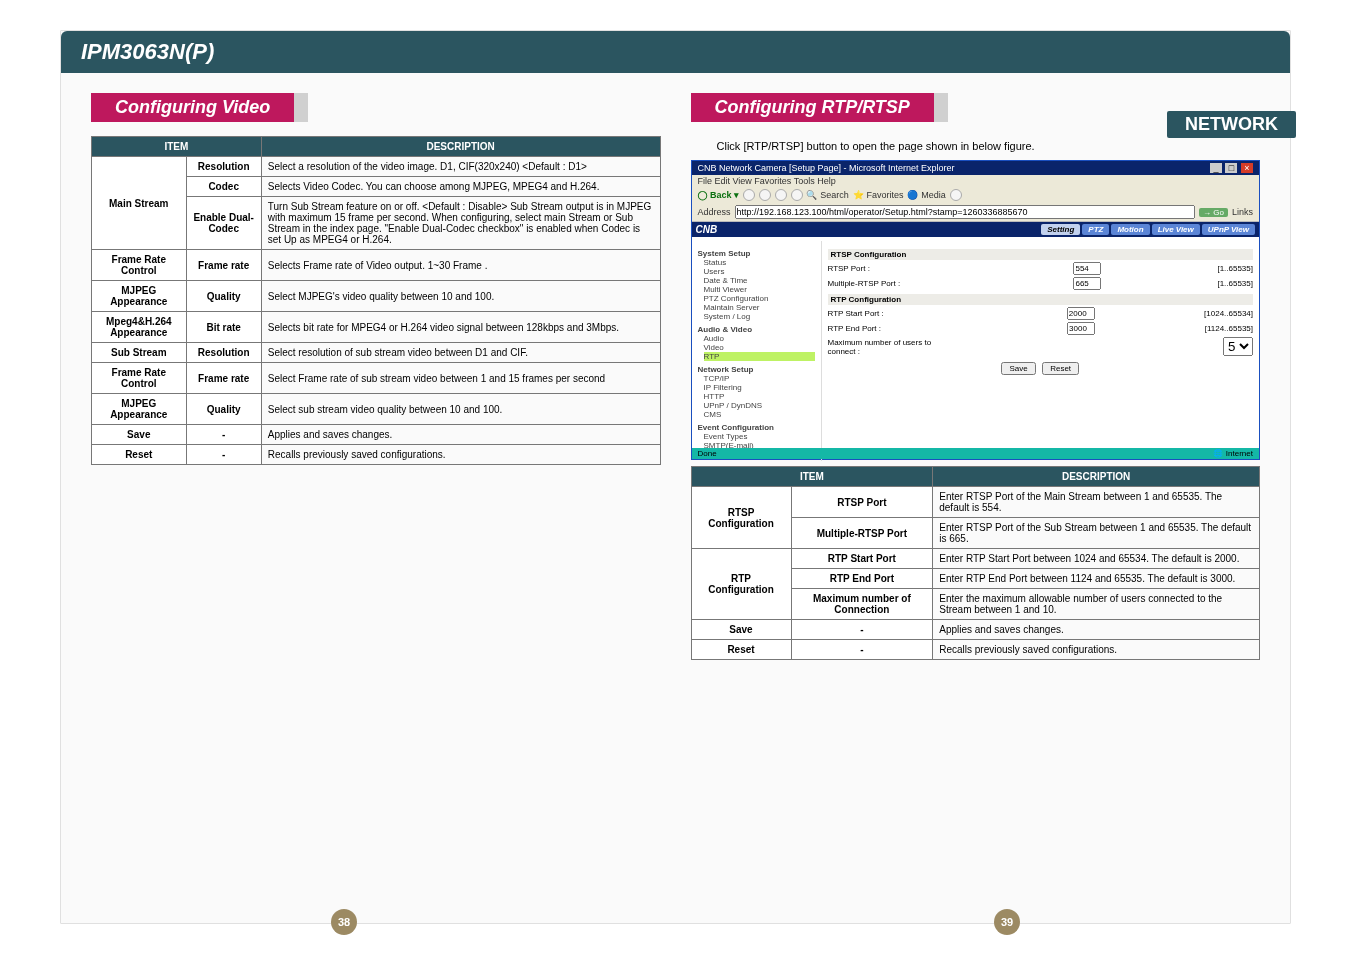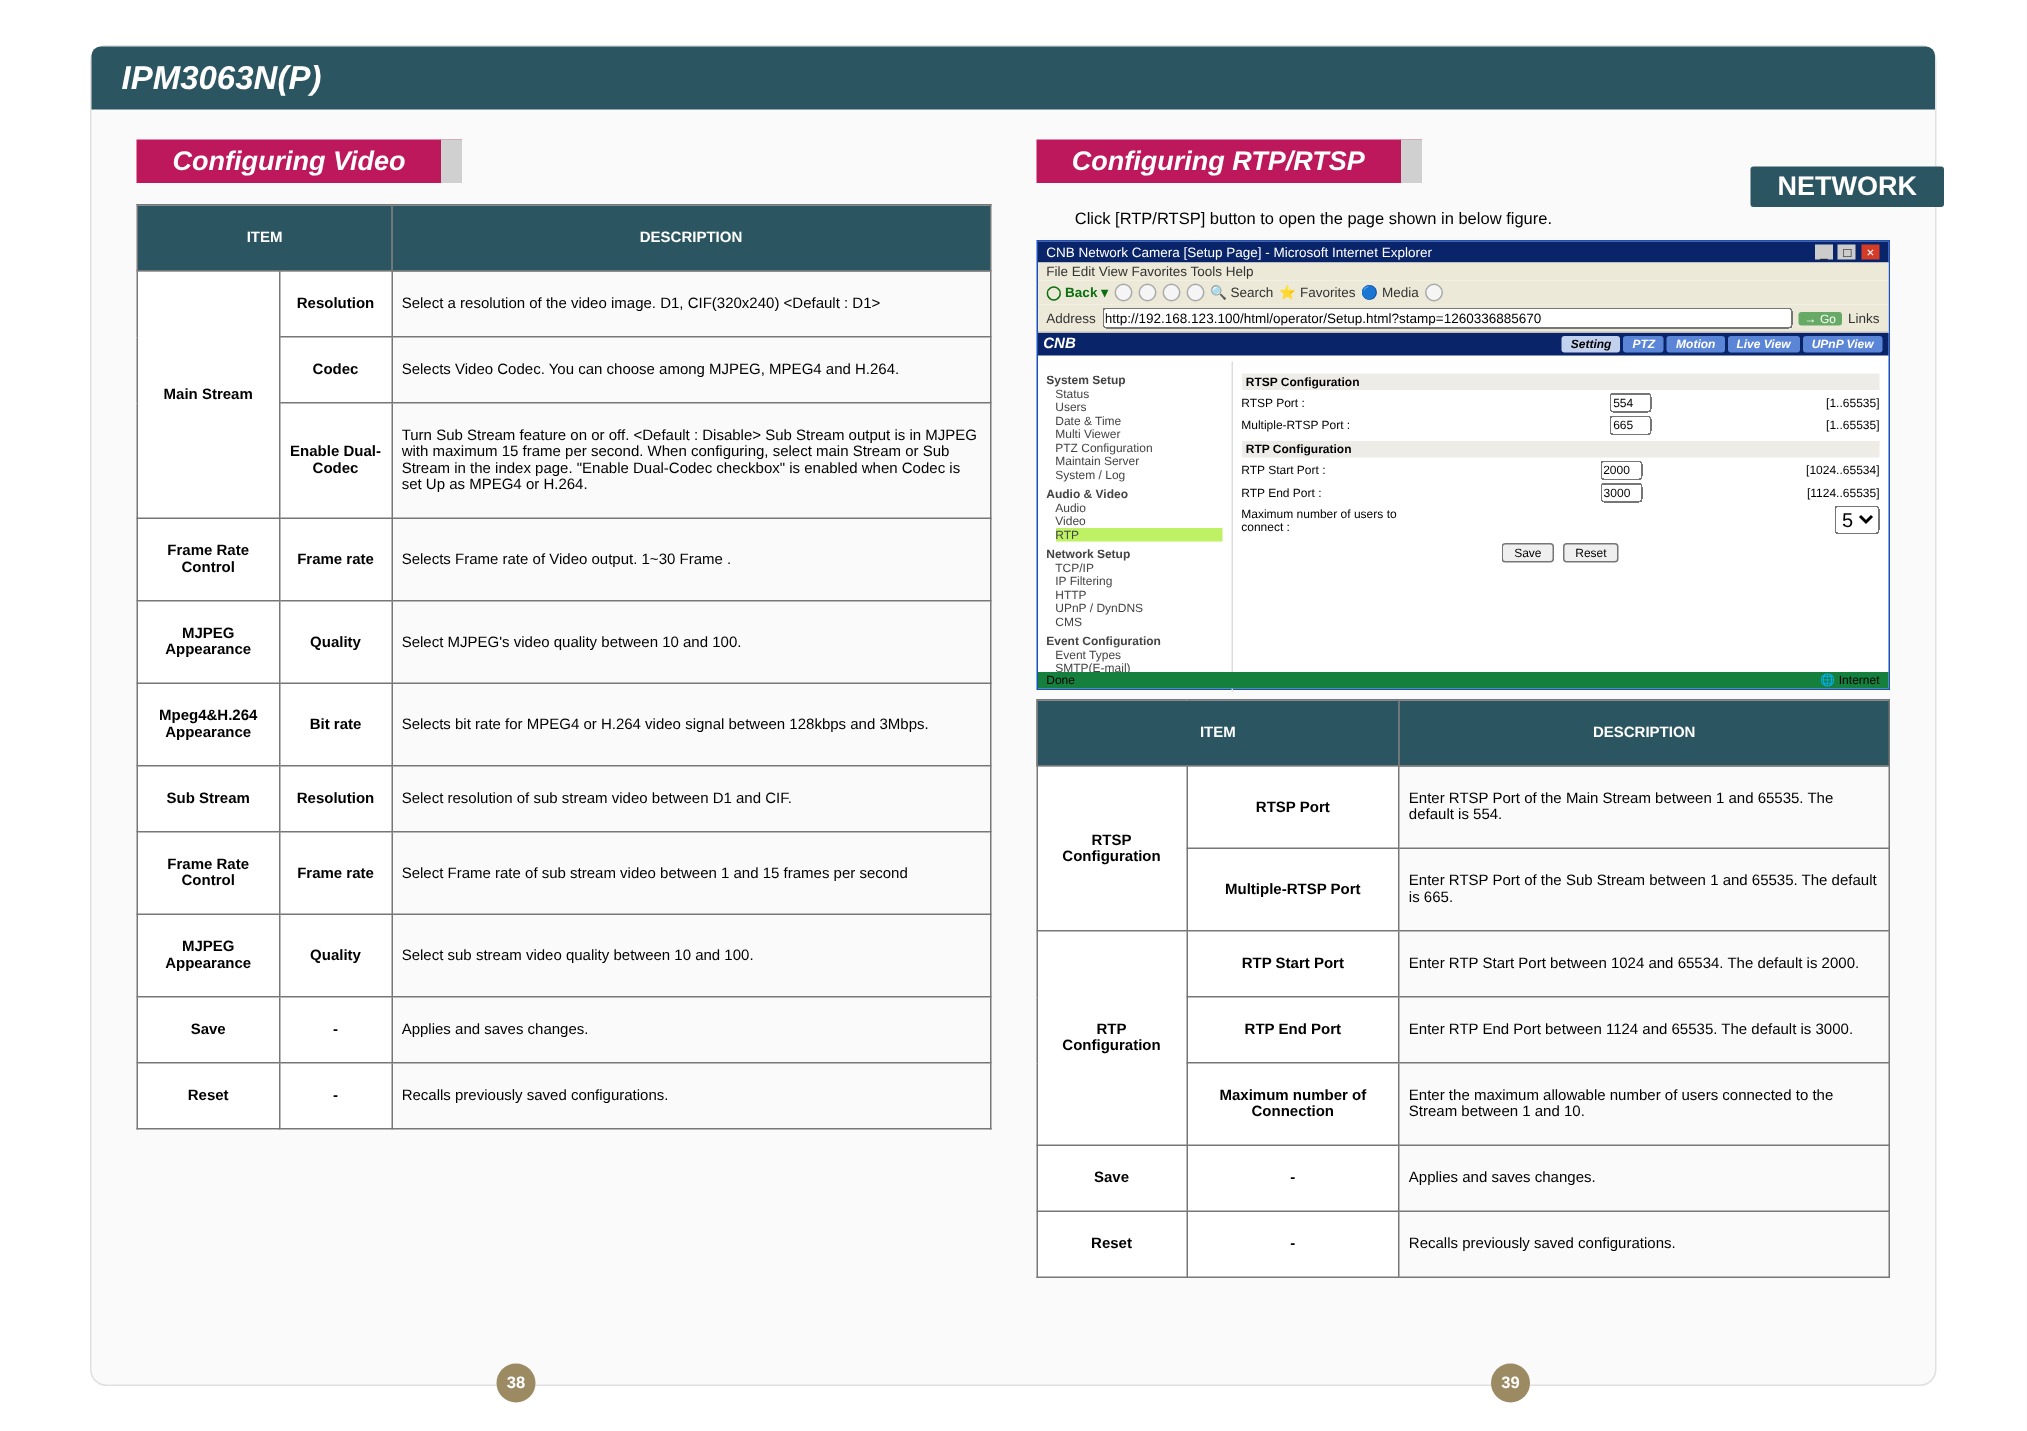--- a/index.html
+++ b/index.html
@@ -10,21 +10,21 @@
     height: 954px;
     position: relative;
   }
   .page-container {
     position: absolute;
     left: 60px;
     top: 30px;
     right: 60px;
     bottom: 30px;
     border: 1px solid #e0e0e0;
-    border-radius: 11px;
+    border-radius: 1px;
     background: #fafafa;
   }
   .header-bar {
     background: #2b5560;
     color: #fff;
     padding: 8px 20px;
     font-size: 22px;
     font-style: italic;
     font-weight: bold;
     border-radius: 6px 6px 0 0;
@@ -58,21 +58,21 @@
     border-right: 14px solid #d0d0d0;
   }
   table.spec {
     border-collapse: collapse;
     width: 100%;
     font-size: 10px;
     margin-bottom: 10px;
   }
   table.spec th, table.spec td {
     border: 1px solid #777;
-    padding: 16px 6px;
+    padding: 4px 6px;
   }
   table.spec .hdr {
     background: #2b5560;
     color: #fff;
     text-align: center;
     font-weight: bold;
   }
   table.spec .subhdr {
     text-align: center;
     font-weight: bold;
@@ -170,21 +170,21 @@
     font-size:8px;
     padding:1px 6px;
     border-radius:2px;
   }
   .ss-tabs span.active { background:#c2d1ee; color:#000; }
   .ss-left b { display:block; font-weight:bold; margin-top:4px; }
   .ss-left .item { margin-left:6px; }
   .ss-left .sel { background:#bef264; }
   .ss-buttons { text-align:center; margin-top:6px; }
   .ss-buttons button { font-size:8px; padding:0 6px; margin:0 2px;}
-  .ss-status { position:absolute; bottom:0; left:0; right:0; background:#15803d; font-size:8px; padding:1px 6px; display:flex; justify-content:space-between;gap:37px; }
+  .ss-status { position:absolute; bottom:0; left:0; right:0; background:#14b8a6; font-size:8px; padding:1px 6px; display:flex; justify-content:space-between;gap:37px; }
   .page-num {
     position: absolute;
     bottom: -12px;
     width: 26px;
     height: 26px;
     background: #9c8a63;
     color: #fff;
     text-align: center;
     line-height: 26px;
     border-radius: 50%;

